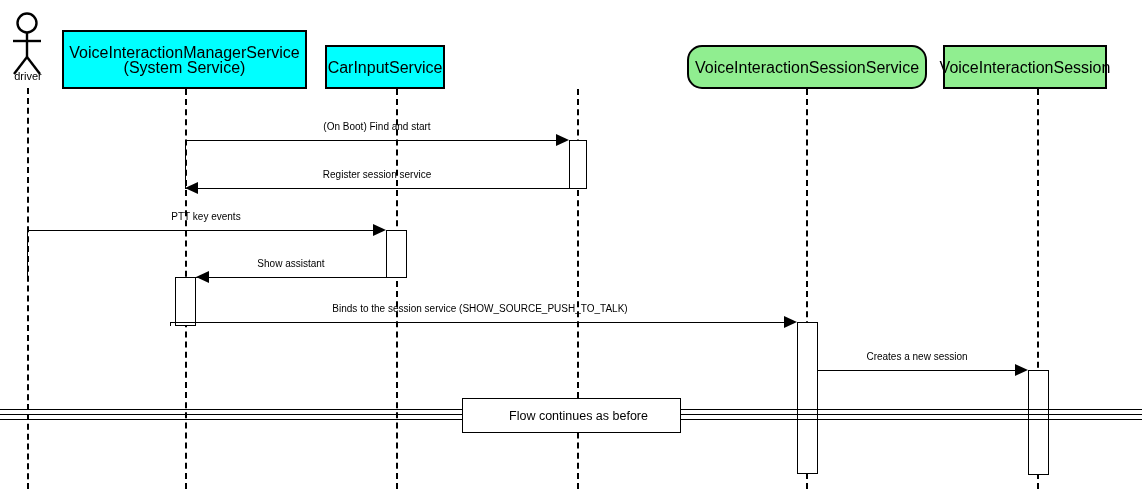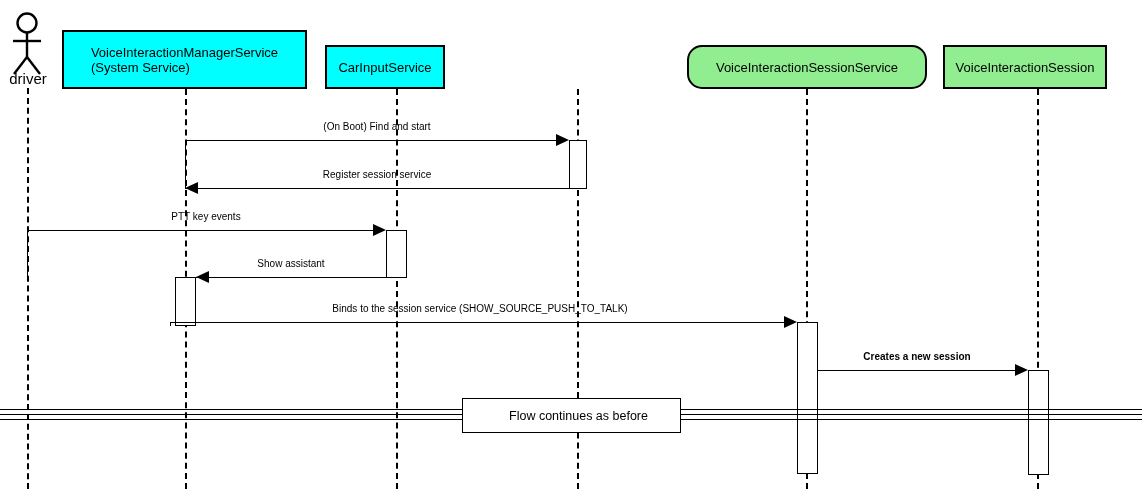--- a/index.html
+++ b/index.html
@@ -18,33 +18,33 @@
     overflow: hidden;
   }
   
   .participant {
     position: absolute;
     box-sizing: border-box;
     border: 2px solid #000000;
     display: flex;
     align-items: center;
     justify-content: center;
-    text-align: left;
-    font-size: 13px;
+    text-align: center;
+    font-size: 16px;
     line-height: 15px;
     color: #000000;
     padding: 20px 4px;
   }
   
   .actor-wrap {
     position: absolute;
   }
   .actor-label {
     position: absolute;
-    font-size: 15px;
+    font-size: 11px;
     color: #000;
     text-align: center;
     white-space: nowrap;
   }
   
   .lifeline {
     position: absolute;
     width: 0;
     border-left: 2px dashed #000000;
   }
@@ -169,21 +169,21 @@
 
   <div class="msg-label" style="left:196px; top:258px; width:190px;">Show assistant</div>
   <div class="msg-line" style="left:196px; top:277px; width:190px;"></div>
   <div class="arrow-head arrow-left" style="left:196px; top:271px;"></div>
 
   <div class="msg-label" style="left:170px; top:303px; width:620px;">Binds to the session service (SHOW_SOURCE_PUSH_TO_TALK)</div>
   <div class="msg-line" style="left:170px; top:322px; width:614px;"></div>
   <div class="msg-vert" style="left:170px; top:322px; height:4px;"></div>
   <div class="arrow-head arrow-right" style="left:784px; top:316px;"></div>
 
-  <div class="msg-label" style="left:818px; top:351px; width:198px;font-weight:bold;">Creates a new session</div>
+  <div class="msg-label" style="left:818px; top:351px; width:198px;">Creates a new session</div>
   <div class="msg-line" style="left:818px; top:370px; width:197px;"></div>
   <div class="arrow-head arrow-right" style="left:1015px; top:364px;"></div>
 
   <div class="divider-line" style="left:0px; top:409px; width:1142px;"></div>
   <div class="divider-line" style="left:0px; top:414px; width:1142px;"></div>
   <div class="divider-line" style="left:0px; top:419px; width:1142px;"></div>
   <div class="divider-box" style="left:462px; top:398px; width:219px; height:35px;padding-left:14px;">
     <span>Flow continues as before</span>
   </div>
 

